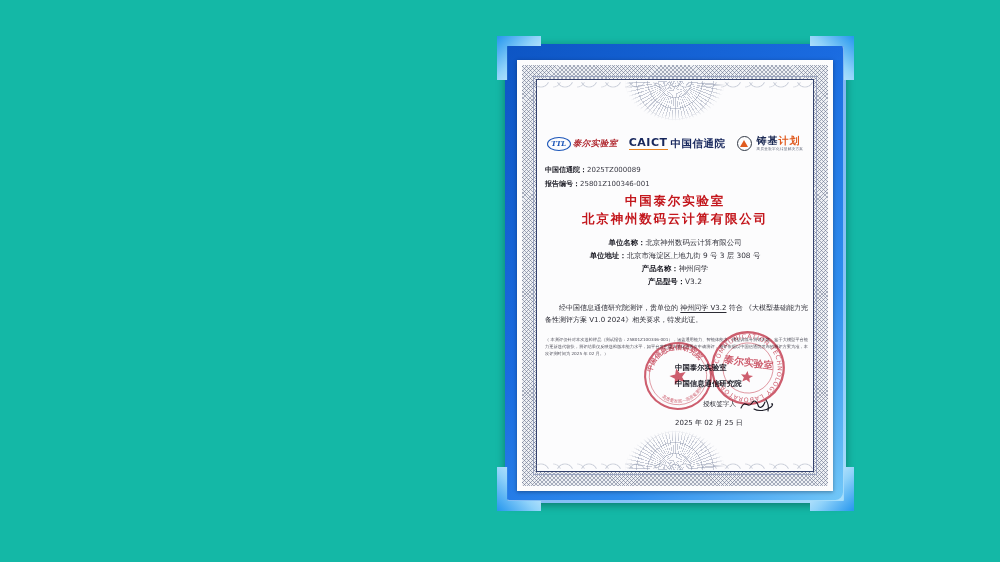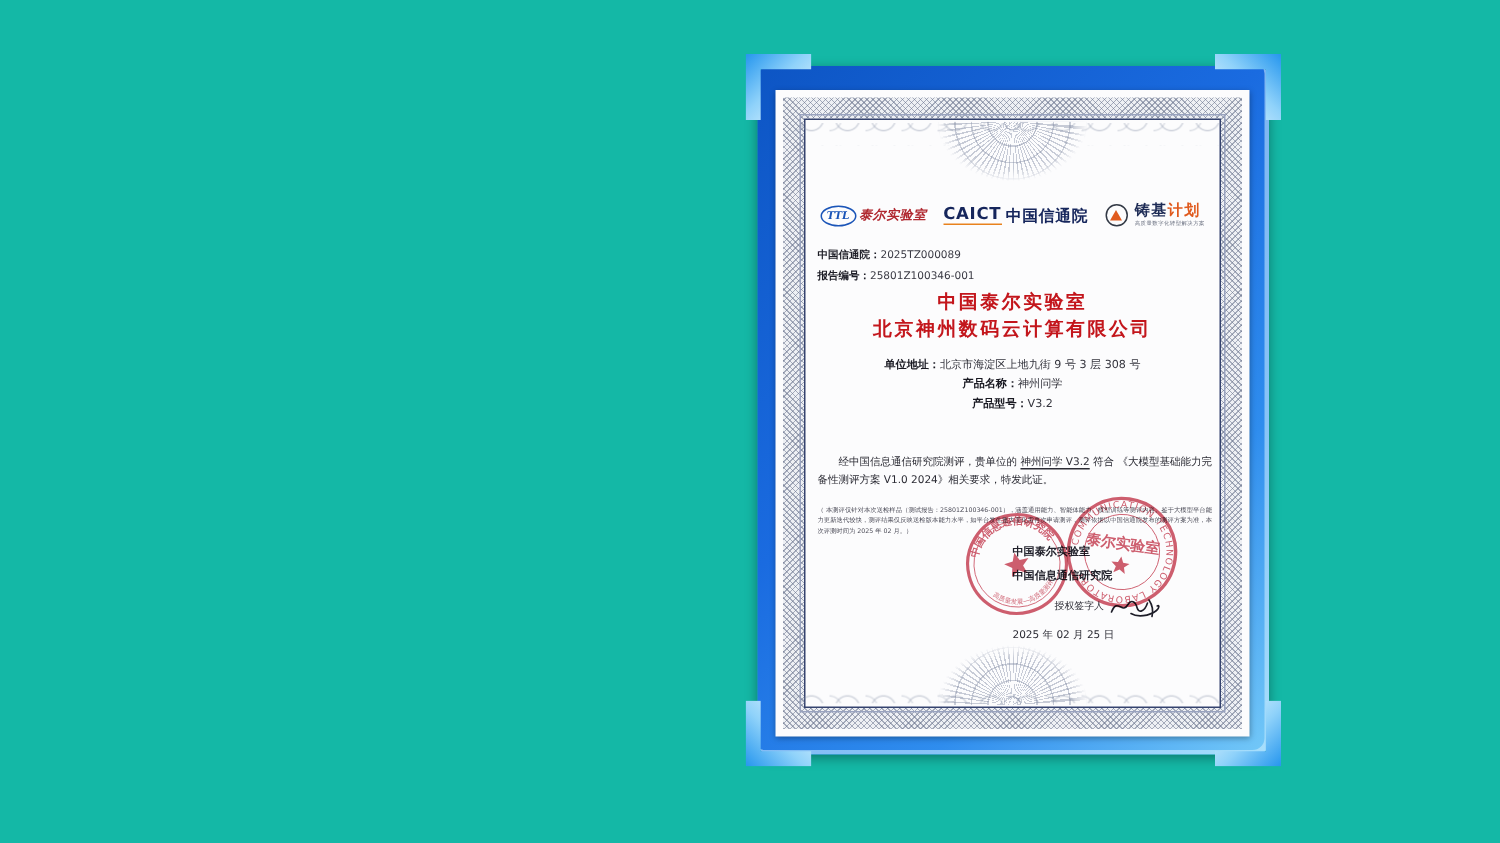--- a/index.html
+++ b/index.html
@@ -143,20 +143,21 @@
         <b>中国信通院：</b><span>2025TZ000089</span>
       </div>
       <div class="cno n2">
         <b>报告编号：</b><span>25801Z100346-001</span>
       </div>
 
       <div class="title t1" style="color:#c3161c;">中国泰尔实验室</div>
       <div class="title t2" style="color:#c3161c;">北京神州数码云计算有限公司</div>
 
       <div class="info">
+        <div><b>单位名称：</b><span>北京神州数码云计算有限公司</span></div>
         <div><b>单位地址：</b><span>北京市海淀区上地九街 9 号 3 层 308 号</span></div>
         <div><b>产品名称：</b><span>神州问学</span></div>
         <div><b>产品型号：</b><span>V3.2</span></div>
       </div>
 
       <p class="body-par"><span>经中国信息通信研究院测评，贵单位的 </span><span class="u">神州问学 V3.2</span><span> 符合 《大模型基础能力完备性测评方案 V1.0 2024》相关要求，特发此证。</span></p>
 
       <p class="fine-print">（ 本测评仅针对本次送检样品（测试报告：25801Z100346-001），涵盖通用能力、智能体能力、模型训练等测评内容。鉴于大模型平台能力更新迭代较快，测评结果仅反映送检版本能力水平，如平台发生重大变化需再次申请测评，测评依据以中国信通院发布的测评方案为准，本次评测时间为 2025 年 02 月。）</p>
 
       <div class="issuer">

